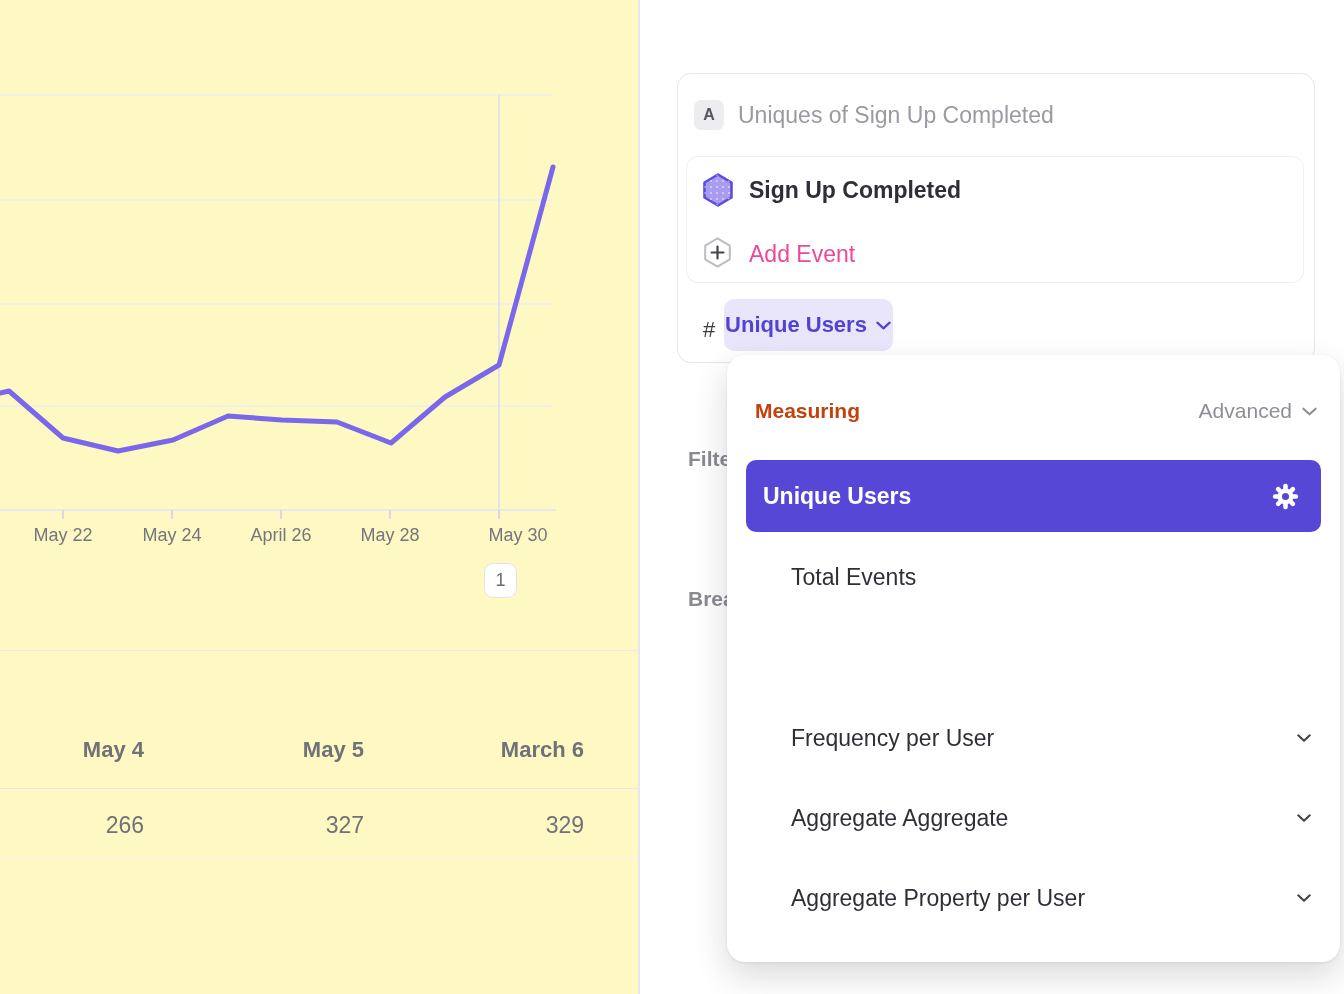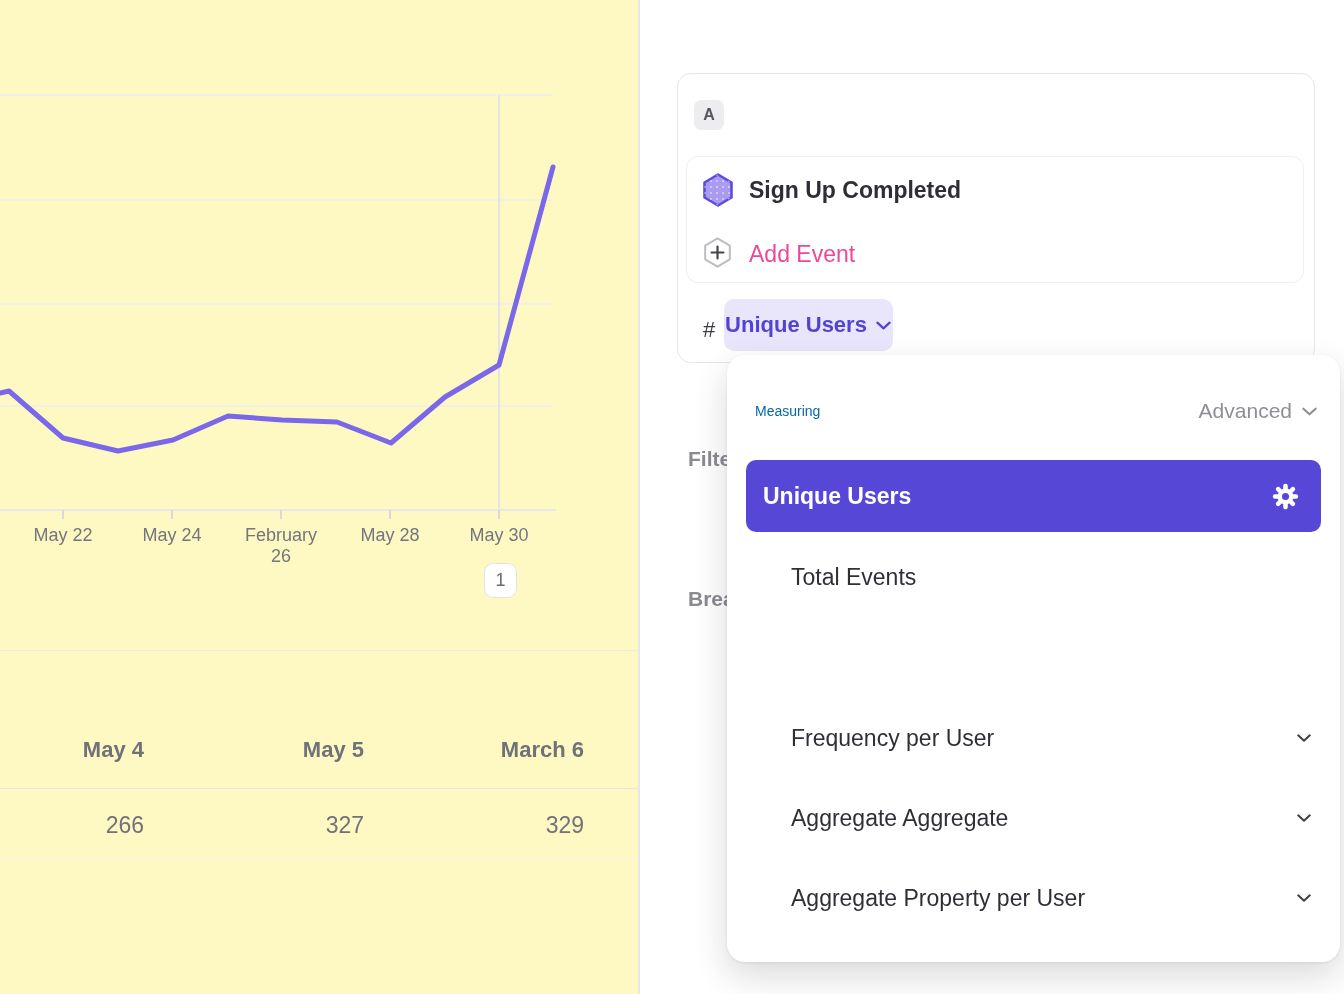--- a/index.html
+++ b/index.html
@@ -48,21 +48,21 @@
   .clip { position:absolute; width:40px; height:26px; overflow:hidden; }
   .clip span { font-size:21px; font-weight:700; color:#8a8a93; white-space:nowrap; }
   .filter-clip { left:688px; top:447px; }
   .breakdown-clip { left:688px; top:587px; }
 
   
   .dropdown { position:absolute; left:727px; top:355px; width:613px; height:607px; background:#fff;
     border-radius:18px; box-shadow:0 1px 3px rgba(25,25,40,.08), 0 14px 34px rgba(25,25,40,.16); }
   .dd-header { position:absolute; left:28px; right:22px; top:42px; height:28px; display:flex;
     align-items:center; justify-content:space-between; }
-  .dd-measuring { font-size:14px; font-weight:400; color:#0369a1; }
+  .dd-measuring { font-size:21px; font-weight:700; color:#c2410c; }
   .dd-advanced { display:flex; align-items:center; gap:9px; cursor:pointer;margin-left:17px; }
   .dd-advanced span { font-size:21px; color:#8e8e97; }
   .dd-selected { position:absolute; left:19px; top:105px; width:575px; height:72px; background:#5647d6;
     border-radius:10px; display:flex; align-items:center; padding:0 22px 0 17px; cursor:pointer; }
   .dd-selected span { font-size:23px; font-weight:600; color:#fff; }
   .dd-selected .gear { margin-left:auto; }
   .dd-item { position:absolute; left:0; width:613px; height:80px; display:flex; align-items:center;
     padding:0 28px 0 36px; cursor:pointer; }
   .dd-item span { font-size:23px; font-weight:500; color:#2f2f37; white-space:nowrap;margin-left:28px; }
   .dd-item .chev { margin-left:auto; }
@@ -82,23 +82,23 @@
         <line x1="0" y1="510" x2="556" y2="510" stroke="#e8e8ec" stroke-width="1.8"></line>
         <line x1="63" y1="510" x2="63" y2="519" stroke="#d8d8dd" stroke-width="2"></line>
         <line x1="172" y1="510" x2="172" y2="519" stroke="#d8d8dd" stroke-width="2"></line>
         <line x1="281" y1="510" x2="281" y2="519" stroke="#d8d8dd" stroke-width="2"></line>
         <line x1="390" y1="510" x2="390" y2="519" stroke="#d8d8dd" stroke-width="2"></line>
         <line x1="499" y1="510" x2="499" y2="519" stroke="#d8d8dd" stroke-width="2"></line>
         <polyline points="0,393 9,391 63,438 118,451 173,440 228,416 282,420 337,422 391,443 445,397 499,365 553,167" fill="none" stroke="#7a67e9" stroke-width="5" stroke-linejoin="round" stroke-linecap="round"></polyline>
       </svg>
     <span class="x-label" style="left: 18px;">May 22</span>
     <span class="x-label" style="left: 127px;">May 24</span>
-    <span class="x-label" style="left: 236px;">February 26</span>
+    <span class="x-label" style="left: 236px;">April 26</span>
     <span class="x-label" style="left: 345px;">May 28</span>
-    <span class="x-label" style="left: 454px;">May 30</span>
+    <span class="x-label" style="left: 473px;">May 30</span>
     <div class="page-badge">
       <span>1</span>
     </div>
 
     <div class="tbl-line tbl-top"></div>
     <div class="tbl-row tbl-headers">
       <div>May 4</div>
       <div>May 5</div>
       <div>March 6</div>
     </div>
@@ -110,20 +110,21 @@
     </div>
     <div class="tbl-line tbl-bot"></div>
   </section>
 
   <div class="divider"></div>
 
   <section>
 
     <div class="query-card">
       <span class="series-badge">A</span>
+      <span class="series-title">Uniques of Sign Up Completed</span>
 
       <div class="event-box">
         <svg class="event-ic" width="30" height="34" viewBox="0 0 30 34">
           <defs>
             <pattern id="hexdots" width="6" height="6" patternUnits="userSpaceOnUse">
               <circle cx="2" cy="2" r="1.1" fill="rgba(255,255,255,0.55)"></circle>
             </pattern>
           </defs>
           <polygon points="15,1.5 28.5,9.5 28.5,24.5 15,32.5 1.5,24.5 1.5,9.5" fill="#a89bf1" stroke="#5d4ddf" stroke-width="2.6" stroke-linejoin="round"></polygon>
           <polygon points="15,1.5 28.5,9.5 28.5,24.5 15,32.5 1.5,24.5 1.5,9.5" fill="url(#hexdots)" stroke="none"></polygon>

